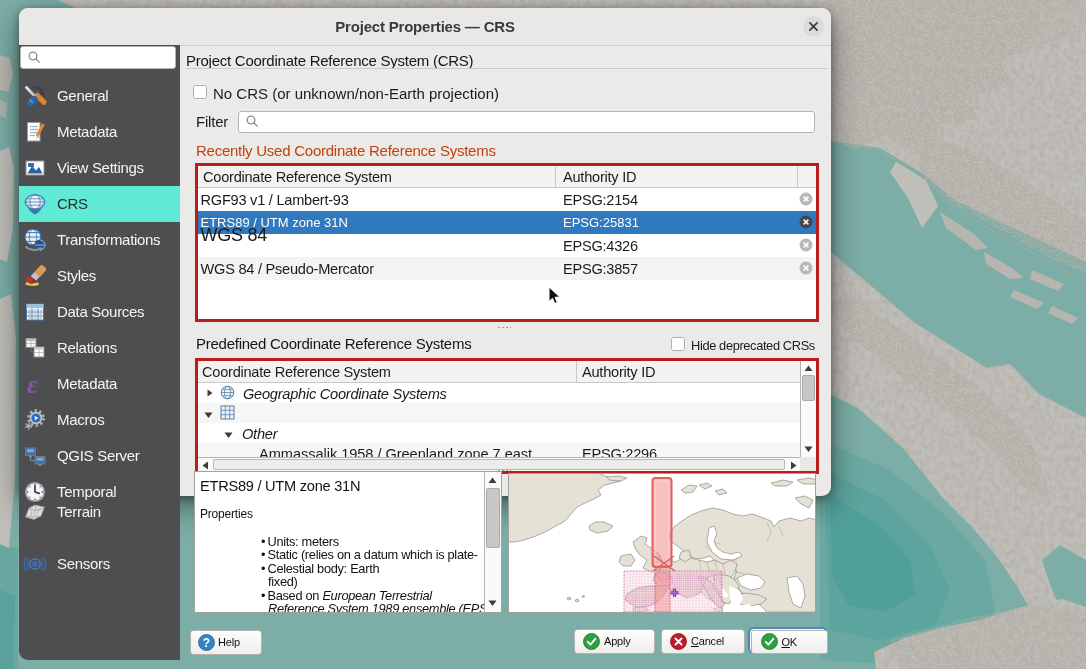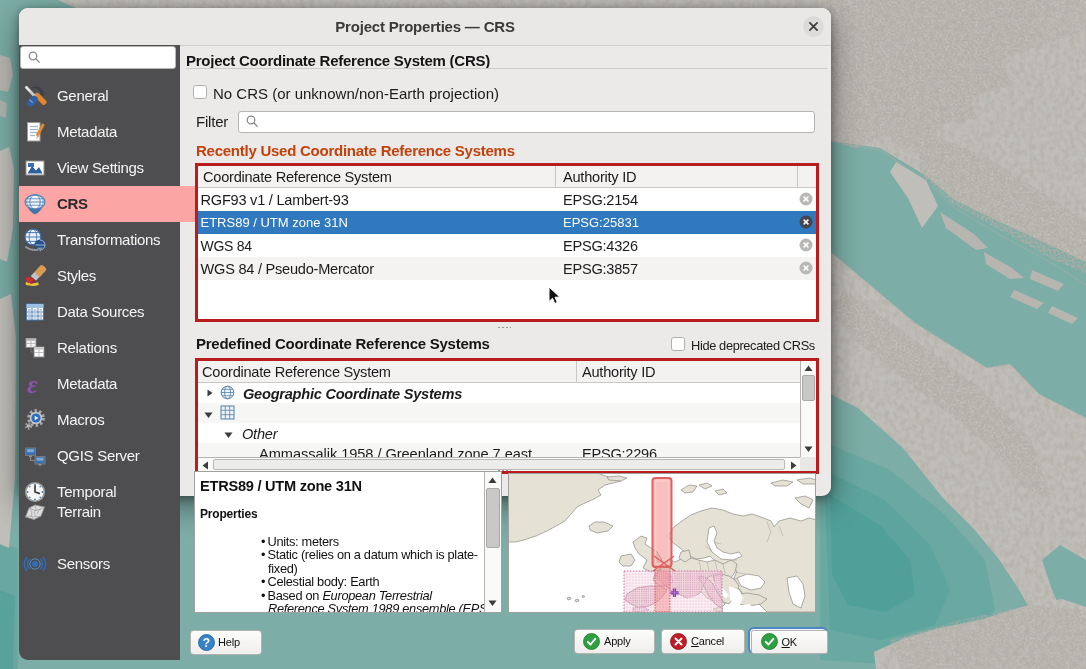--- a/index.html
+++ b/index.html
@@ -11,25 +11,25 @@
        box-shadow:0 10px 30px rgba(0,0,0,.45),0 2px 10px rgba(0,0,0,.35);}
   #titlebar{position:absolute;left:0;top:0;width:812px;height:37px;
        background:#e9e8e6;border-bottom:1px solid #cfcecc;
        border-radius:9px 9px 0 0;}
   #title{position:absolute;left:0;top:0;width:100%;height:37px;line-height:37px;
        text-align:center;font-weight:bold;font-size:15px;color:#3b3a38;letter-spacing:-0.2px;}
   #sidebar{position:absolute;left:0;top:37px;width:161px;height:615px;
        background:#4e4e50;border-radius:0 0 0 9px;}
   #sidesearch{position:absolute;left:1px;top:38px;width:154px;height:21px;
        background:#fff;border:1px solid #b6b5b3;border-radius:3px;}
-  .srow{position:absolute;left:0;width:161px;height:36px;color:#f4f4f4;font-size:15px;letter-spacing:-0.3px;padding-left:29px;}
+  .srow{position:absolute;left:0;width:161px;height:36px;color:#f4f4f4;font-size:15px;letter-spacing:-0.3px;}
   .srow .lbl{position:absolute;left:38px;top:0;height:36px;line-height:36px;white-space:nowrap;}
   .srow svg{position:absolute;left:4px;top:6px;}
-  .srow.sel{background:#fca5a5;color:#2b2b2b;font-weight:bold;}
-  .bold{font-weight:bold;}
+  .srow.sel{background:#5eead4;color:#2b2b2b;}
+  .bold{font-weight:normal;}
   .cb{position:absolute;width:12px;height:12px;background:#fff;
       border:1px solid #b1b0ae;border-radius:2.5px;}
   .inp{position:absolute;background:#fff;border:1px solid #b6b5b3;border-radius:3px;}
   .txt{position:absolute;white-space:nowrap;color:#1b1b1b;}
   .tbl{position:absolute;background:#fff;border:3px solid #b91c1c;overflow:hidden;}
   .thead{position:absolute;left:0;top:0;width:100%;height:22px;background:#f3f2f1;
       border-bottom:1px solid #c9c8c6;box-sizing:border-box;}
   .btn{position:absolute;height:23px;background:linear-gradient(#fdfdfc,#efeeec);
       border:1px solid #b4b3b1;border-radius:3.5px;}
   .btn span{position:absolute;top:0;height:23px;line-height:23px;font-size:11px;color:#111;letter-spacing:-0.2px;}
@@ -307,21 +307,21 @@
     <div class="ab" style="left:357px;top:0;width:1px;height:22px;background:#c9c8c6"></div>
     <div class="ab" style="left:599px;top:0;width:1px;height:22px;background:#c9c8c6"></div>
     <div class="txt" style="left:5px;top:3px;font-size:14.6px;letter-spacing:-0.25px">Coordinate Reference System</div>
     <div class="txt" style="left:365px;top:3px;font-size:14.6px;letter-spacing:-0.25px">Authority ID</div>
     <div class="ab" style="left:0;top:91px;width:618px;height:23px;background:#f4f3f2"></div>
     <div class="ab" style="left:0;top:45px;width:618px;height:23px;background:#3179be"></div>
     <div class="txt" style="left:2.5px;top:26px;font-size:14.6px;letter-spacing:-0.25px">RGF93 v1 / Lambert-93</div>
     <div class="txt" style="left:365px;top:26px;font-size:14.6px;letter-spacing:-0.25px">EPSG:2154</div>
     <div class="txt" style="left:2.5px;top:49px;font-size:13px;color:#fff">ETRS89 / UTM zone 31N</div>
     <div class="txt" style="left:365px;top:49px;font-size:13px;color:#fff">EPSG:25831</div>
-    <div class="txt" style="left:2.5px;top:72px;font-size:14px;letter-spacing:-0.25px">WGS 84</div>
+    <div class="txt" style="left:2.5px;top:59px;font-size:18px;letter-spacing:-0.25px">WGS 84</div>
     <div class="txt" style="left:365px;top:72px;font-size:14.6px;letter-spacing:-0.25px">EPSG:4326</div>
     <div class="txt" style="left:2.5px;top:95px;font-size:14.6px;letter-spacing:-0.25px">WGS 84 / Pseudo-Mercator</div>
     <div class="txt" style="left:365px;top:95px;font-size:14.6px;letter-spacing:-0.25px">EPSG:3857</div>
     <svg class="ab" style="left:601px;top:26px" width="14" height="14">
         <circle cx="7" cy="7" r="6.5" fill="#b9b8b6"></circle>
         <path d="M4.6,4.6 L9.4,9.4 M9.4,4.6 L4.6,9.4" stroke="#fff" stroke-width="1.5"></path>
       </svg>
     <svg class="ab" style="left:601px;top:49px" width="14" height="14">
         <circle cx="7" cy="7" r="6.5" fill="#45454d"></circle>
         <path d="M4.6,4.6 L9.4,9.4 M9.4,4.6 L4.6,9.4" stroke="#fff" stroke-width="1.5"></path>
@@ -397,22 +397,22 @@
     <div class="ab" style="left:602px;top:96px;width:16px;height:14px;background:#e9e8e6"></div>
   </div>
   <div class="ab" style="left:478px;top:461px;width:14px;height:3px;background:radial-gradient(circle 1px at 2px 1.5px,#9a9a9a 50%,transparent 55%) 0 0/4px 3px repeat-x"></div>
 
   <div class="ab" style="left:175px;top:463px;width:306px;height:140px;background:#fff;border:1px solid #a1a09e;overflow:hidden">
     <div class="txt bold" style="left:5px;top:6px;font-size:14.6px;letter-spacing:-0.25px;color:#111">ETRS89 / UTM zone 31N</div>
     <div class="txt bold" style="left:5px;top:35px;font-size:12px;letter-spacing:-0.2px;color:#111">Properties</div>
     <div class="ab" style="left:66px;top:63px;width:260px;font-size:12.8px;letter-spacing:-0.3px;color:#111;line-height:13.4px;white-space:nowrap">
       <div>• Units: meters</div>
       <div>• Static (relies on a datum which is plate-</div>
+      <div>• Celestial body: Earth</div>
       <div style="text-indent:7px">fixed)</div>
-      <div>• Celestial body: Earth</div>
       <div>• Based on <i>European Terrestrial</i></div>
       <div style="text-indent:7px"><i>Reference System 1989 ensemble (EPSG</i></div>
     </div>
     <div class="ab" style="left:289px;top:0;width:17px;height:140px;background:#fafaf9;border-left:1px solid #b5b4b2;box-sizing:border-box"></div>
     <svg class="ab" style="left:293px;top:5px" width="9" height="7">
         <path d="M0.5,6 L8.5,6 L4.5,0.5 Z" fill="#3c3c3c"></path>
       </svg>
     <div class="ab" style="left:291px;top:16px;width:14px;height:60px;background:#c9c8c6;border:1px solid #aaa9a7;border-radius:2px;box-sizing:border-box"></div>
     <svg class="ab" style="left:293px;top:128px" width="9" height="7">
         <path d="M0.5,0.5 L8.5,0.5 L4.5,6 Z" fill="#3c3c3c"></path>

